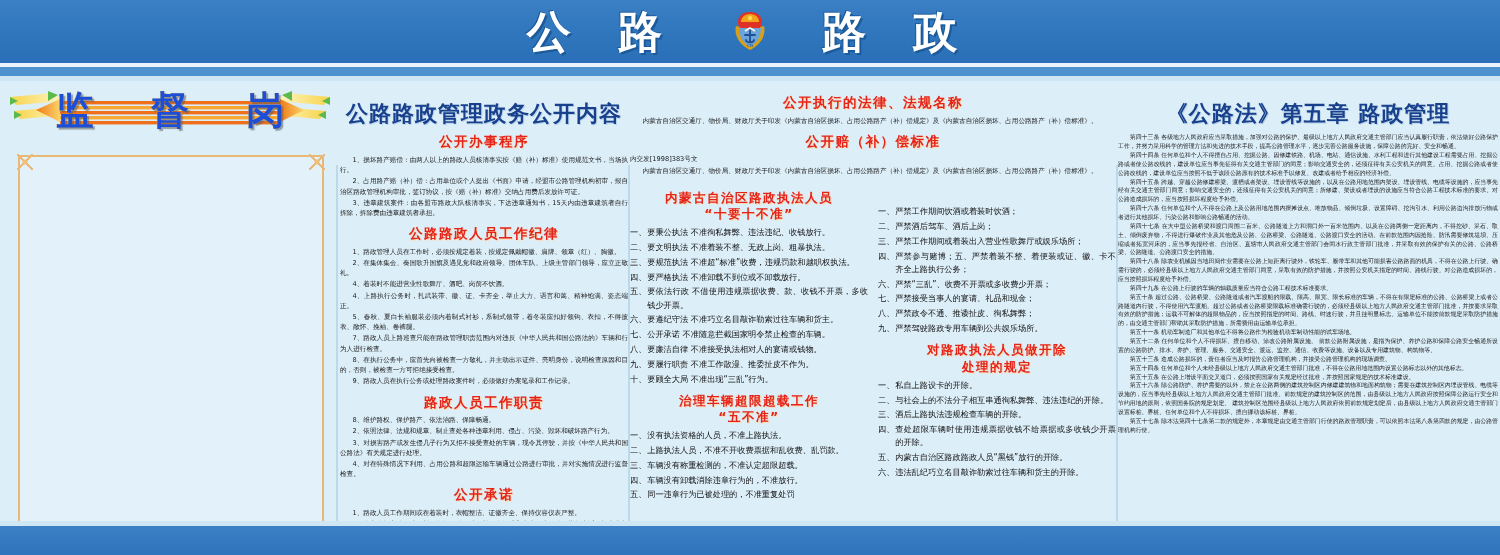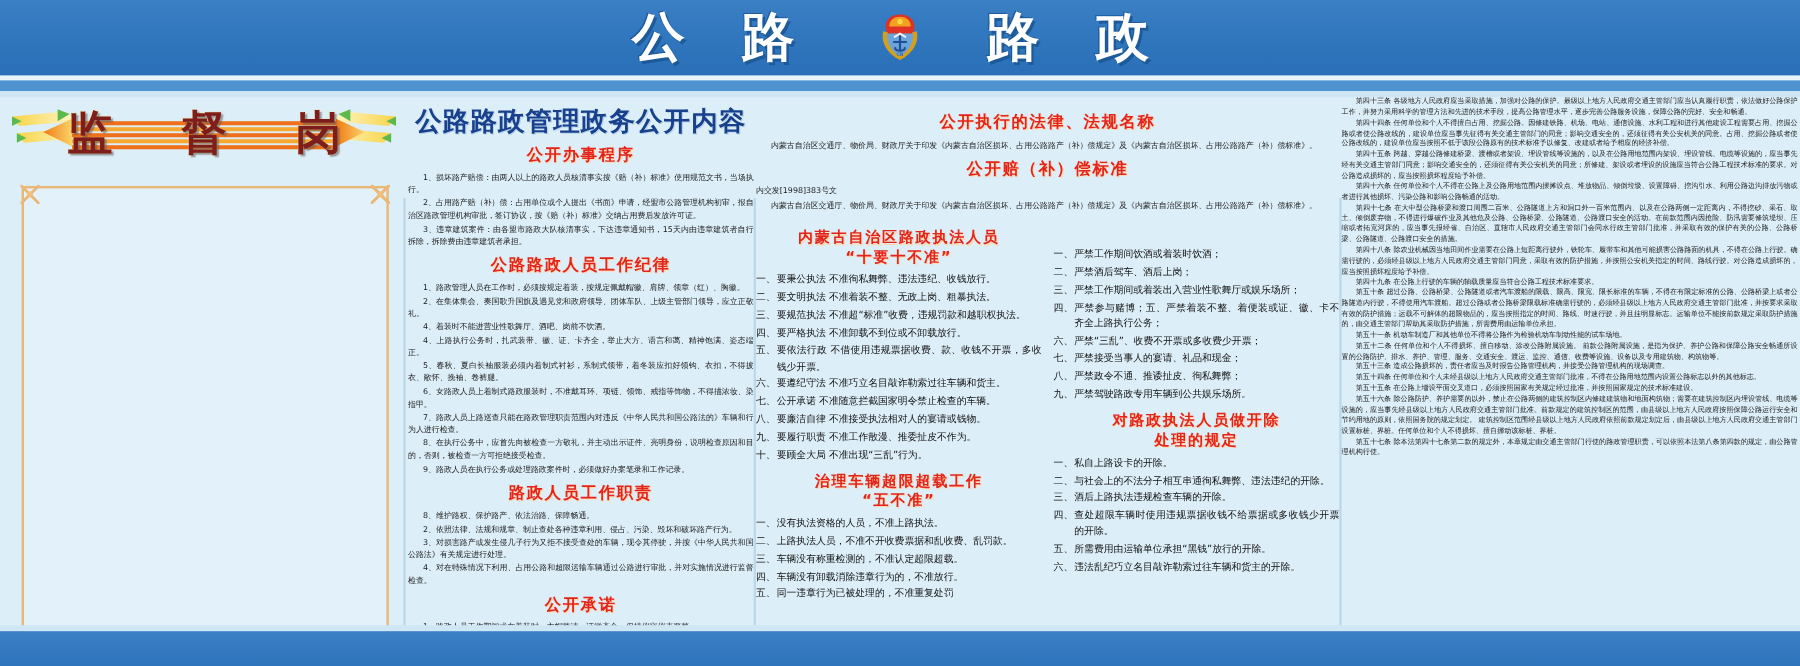--- a/index.html
+++ b/index.html
@@ -35,21 +35,21 @@
 
   .vsep{position:absolute;top:84px;width:2px;height:420px;background:#bcd9ea;}
 
   
   .banner{position:relative;width:332px;height:62px;margin-top:4px;}
   .banner svg{position:absolute;left:0;top:0;}
   .banner-txt{
     position:absolute;left:0;top:6px;width:332px;text-align:center;
     font-family:"DejaVu Sans",sans-serif;font-size:38px;font-weight:bold;
     letter-spacing:22px;text-indent:22px;
-    color:#7f1d1d;
+    color:#1d4ed8;
     text-shadow:2px 2px 1px rgba(90,90,90,.55), 0 0 1px #ffd24a;
     line-height:1;
   }
   .frame{
     position:absolute;left:14px;top:74px;width:302px;height:416px;
     border:2px solid #e8b876;background:#e2f1fa;
   }
   .frame:before,.frame:after,.frame span.c3c,.frame span.c4c{
     content:"";position:absolute;width:16px;height:16px;
     background:
@@ -60,21 +60,21 @@
   .frame:before{left:-3px;top:-3px;}
   .frame:after{right:-3px;top:-3px;}
 
   
   .ttl-blk{
     text-align:center;
     font-family:"DejaVu Sans",sans-serif;font-weight:bold;
     color:#18408c;font-size:20px;line-height:1.15;
     letter-spacing:1px;
     text-shadow:1px 1px 0 #b9d4ea;
-    margin:8px 0 7px 0;
+    margin:20px 0 7px 0;
   }
   .ttl-big{font-size:22px;}
   .sect{
     text-align:center;color:#e4241c;font-weight:bold;
     font-family:"DejaVu Sans",sans-serif;font-size:13.5px;
     letter-spacing:1.5px;line-height:1.3;
     text-shadow:1px 1px 0 #ffd9b0;
     margin:7px 0 4px 0;
   }
   .sect-sm{font-size:12.5px;}
@@ -193,21 +193,20 @@
       </div>
 
       <div>
         <div class="sect">公路路政人员工作纪律</div>
         <div class="body">
           <p>1、路政管理人员在工作时，必须按规定着装，按规定佩戴帽徽、肩牌、领章（红）、胸徽。</p>
           <p>2、在集体集会、奏国歌升国旗及遇见党和政府领导、团体车队、上级主管部门领导，应立正敬礼。</p>
           <p>4、着装时不能进营业性歌舞厅、酒吧、岗前不饮酒。</p>
           <p>4、上路执行公务时，扎武装带、徽、证、卡齐全，举止大方、语言和蔼、精神饱满、姿态端正。</p>
           <p>5、春秋、夏白长袖服装必须内着制式衬衫，系制式领带，着冬装应扣好领钩、衣扣，不得披衣、敞怀、挽袖、卷裤腿。</p>
-          <p>6、女路政人员上着制式路政服装时，不准戴耳环、项链、领饰、戒指等饰物，不得描浓妆、染指甲。</p>
           <p>7、路政人员上路巡查只能在路政管理职责范围内对违反《中华人民共和国公路法的》车辆和行为人进行检查。</p>
           <p>8、在执行公务中，应首先向被检查一方敬礼，并主动出示证件、亮明身份，说明检查原因和目的，否则，被检查一方可拒绝接受检查。</p>
           <p>9、路政人员在执行公务或处理路政案件时，必须做好办案笔录和工作记录。</p>
         </div>
       </div>
 
       <div>
         <div class="sect">路政人员工作职责</div>
         <div class="body">
           <p>8、维护路权、保护路产、依法治路、保障畅通。</p>
@@ -380,34 +379,35 @@
             <div class="it">
                 <span class="n">三、</span>
                 <span class="t">酒后上路执法违规检查车辆的开除。</span>
               </div>
             <div class="it">
                 <span class="n">四、</span>
                 <span class="t">查处超限车辆时使用违规票据收钱不给票据或多收钱少开票的开除。</span>
               </div>
             <div class="it">
                 <span class="n">五、</span>
-                <span class="t">所需费用由运输单位承担“黑钱”放行的开除。</span>
+                <span class="t">内蒙古自治区路政路政人员“黑钱”放行的开除。</span>
               </div>
             <div class="it">
                 <span class="n">六、</span>
                 <span class="t">违法乱纪巧立名目敲诈勒索过往车辆和货主的开除。</span>
               </div>
           </div>
         </div>
       </div>
     </div>
 
     <div class="vsep" style="left:1116px;"></div>
 
     <div class="col c4">
+      <div class="ttl-blk ttl-big">《公路法》第五章 路政管理</div>
       <div class="body body-xs">
         <p>第四十三条 各级地方人民政府应当采取措施，加强对公路的保护。最级以上地方人民政府交通主管部门应当认真履行职责，依法做好公路保护工作，并努力采用科学的管理方法和先进的技术手段，提高公路管理水平，逐步完善公路服务设施，保障公路的完好、安全和畅通。</p>
         <p>第四十四条 任何单位和个人不得擅自占用、挖掘公路。因修建铁路、机场、电站、通信设施、水利工程和进行其他建设工程需要占用、挖掘公路或者使公路改线的，建设单位应当事先征得有关交通主管部门的同意；影响交通安全的，还须征得有关公安机关的同意。占用、挖掘公路或者使公路改线的，建设单位应当按照不低于该段公路原有的技术标准予以修复、改建或者给予相应的经济补偿。</p>
         <p>第四十五条 跨越、穿越公路修建桥梁、渡槽或者架设、埋设管线等设施的，以及在公路用地范围内架设、埋设管线、电缆等设施的，应当事先经有关交通主管部门同意；影响交通安全的，还须征得有关公安机关的同意；所修建、架设或者埋设的设施应当符合公路工程技术标准的要求。对公路造成损坏的，应当按照损坏程度给予补偿。</p>
         <p>第四十六条 任何单位和个人不得在公路上及公路用地范围内摆摊设点、堆放物品、倾倒垃圾、设置障碍、挖沟引水、利用公路边沟排放污物或者进行其他损坏、污染公路和影响公路畅通的活动。</p>
         <p>第四十七条 在大中型公路桥梁和渡口周围二百米、公路隧道上方和洞口外一百米范围内、以及在公路两侧一定距离内，不得挖砂、采石、取土、倾倒废弃物，不得进行爆破作业及其他危及公路、公路桥梁、公路隧道、公路渡口安全的活动。在前款范围内因抢险、防汛需要修筑堤坝、压缩或者拓宽河床的，应当事先报经省、自治区、直辖市人民政府交通主管部门会同水行政主管部门批准，并采取有效的保护有关的公路、公路桥梁、公路隧道、公路渡口安全的措施。</p>
         <p>第四十八条 除农业机械因当地田间作业需要在公路上短距离行驶外，铁轮车、履带车和其他可能损害公路路面的机具，不得在公路上行驶。确需行驶的，必须经县级以上地方人民政府交通主管部门同意，采取有效的防护措施，并按照公安机关指定的时间、路线行驶。对公路造成损坏的，应当按照损坏程度给予补偿。</p>
         <p>第四十九条 在公路上行驶的车辆的轴载质量应当符合公路工程技术标准要求。</p>
         <p>第五十条 超过公路、公路桥梁、公路隧道或者汽车渡船的限载、限高、限宽、限长标准的车辆，不得在有限定标准的公路、公路桥梁上或者公路隧道内行驶，不得使用汽车渡船。超过公路或者公路桥梁限载标准确需行驶的，必须经县级以上地方人民政府交通主管部门批准，并按要求采取有效的防护措施；运载不可解体的超限物品的，应当按照指定的时间、路线、时速行驶，并且挂明显标志。运输单位不能按前款规定采取防护措施的，由交通主管部门帮助其采取防护措施，所需费用由运输单位承担。</p>
         <p>第五十一条 机动车制造厂和其他单位不得将公路作为检验机动车制动性能的试车场地。</p>

